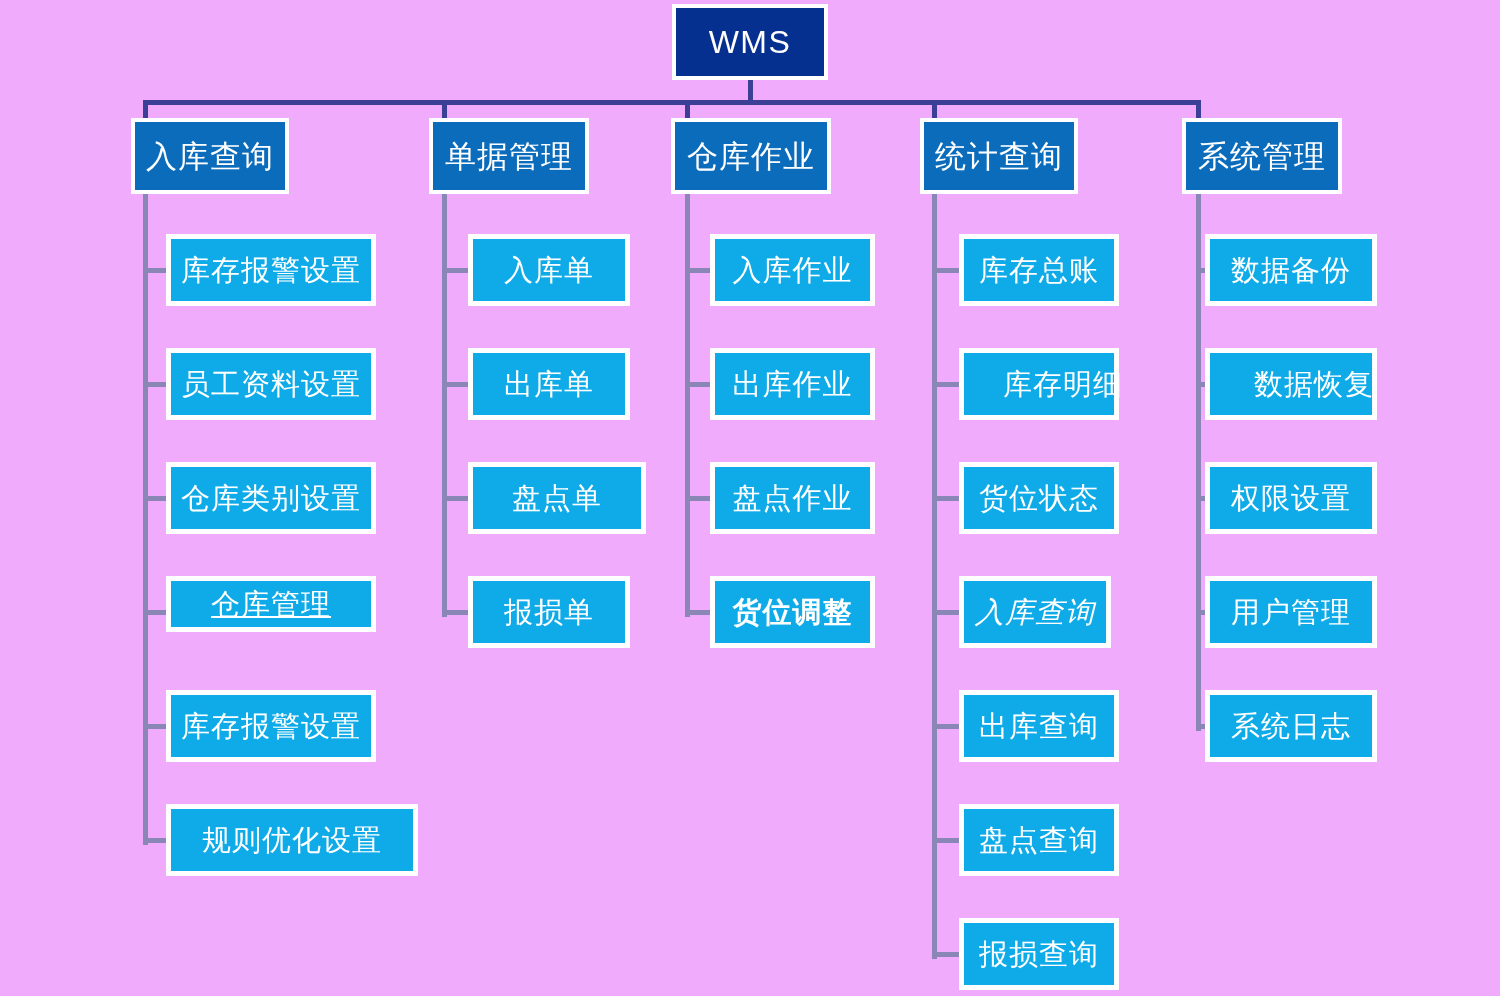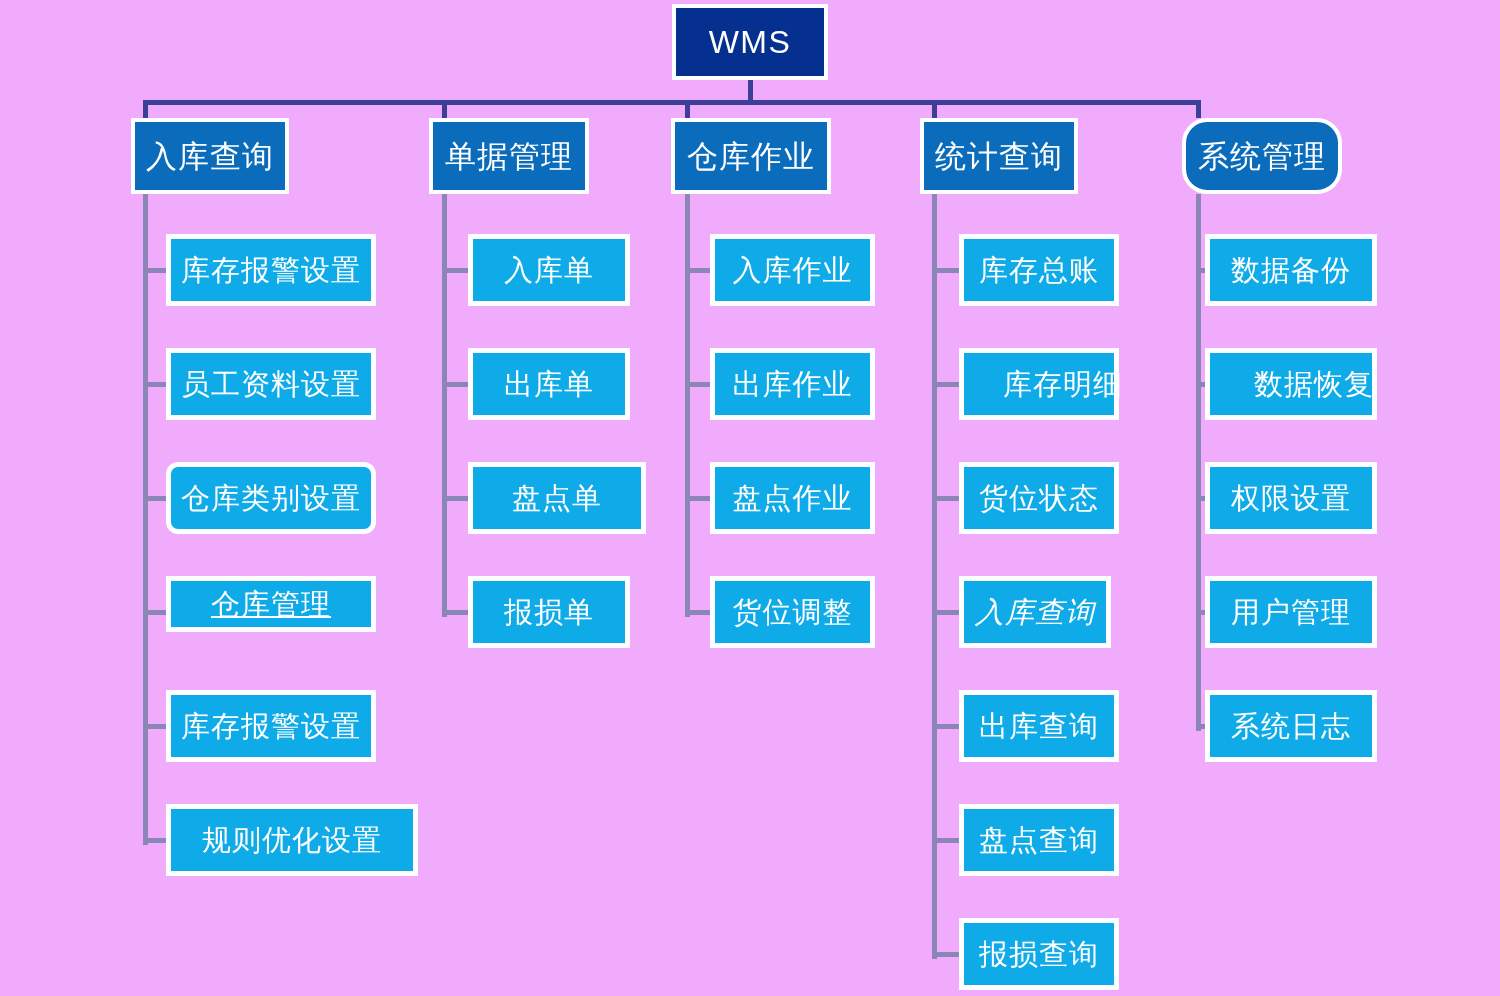--- a/index.html
+++ b/index.html
@@ -108,43 +108,43 @@
       <div class="conn sub" style="left: 1196px; top: 610px; width: 9px; height: 5px;"></div>
       <div class="conn sub" style="left: 1196px; top: 724px; width: 9px; height: 5px;"></div>
     </div>
 
   <div class="node root" id="root-node" style="left:672px; top:4px; width:156px; height:76px;">WMS</div>
 
   <div id="node-layer">
       <div class="node branch" style="left: 131px; top: 118px; width: 158px; height: 76px;">入库查询</div>
       <div class="node leaf" style="left: 166px; top: 234px; width: 210px; height: 72px;">库存报警设置</div>
       <div class="node leaf" style="left: 166px; top: 348px; width: 210px; height: 72px;">员工资料设置</div>
-      <div class="node leaf" style="left: 166px; top: 462px; width: 210px; height: 72px; border-radius: 12px;">仓库类别设置</div>
+      <div class="node leaf" style="left: 166px; top: 462px; width: 210px; height: 72px;">仓库类别设置</div>
       <div class="node leaf" style="left: 166px; top: 576px; width: 210px; height: 56px; text-decoration: underline;">仓库管理</div>
       <div class="node leaf" style="left: 166px; top: 690px; width: 210px; height: 72px;">库存报警设置</div>
       <div class="node leaf" style="left: 166px; top: 804px; width: 252px; height: 72px;">规则优化设置</div>
       <div class="node branch" style="left: 429px; top: 118px; width: 160px; height: 76px;">单据管理</div>
       <div class="node leaf" style="left: 468px; top: 234px; width: 162px; height: 72px;">入库单</div>
       <div class="node leaf" style="left: 468px; top: 348px; width: 162px; height: 72px;">出库单</div>
       <div class="node leaf" style="left: 468px; top: 462px; width: 178px; height: 72px;">盘点单</div>
       <div class="node leaf" style="left: 468px; top: 576px; width: 162px; height: 72px;">报损单</div>
       <div class="node branch" style="left: 671px; top: 118px; width: 160px; height: 76px;">仓库作业</div>
       <div class="node leaf" style="left: 710px; top: 234px; width: 165px; height: 72px;">入库作业</div>
       <div class="node leaf" style="left: 710px; top: 348px; width: 165px; height: 72px;">出库作业</div>
       <div class="node leaf" style="left: 710px; top: 462px; width: 165px; height: 72px;">盘点作业</div>
-      <div class="node leaf" style="left: 710px; top: 576px; width: 165px; height: 72px;">货位调整</div>
+      <div class="node leaf" style="left: 710px; top: 576px; width: 165px; height: 72px; font-weight: bold;">货位调整</div>
       <div class="node branch" style="left: 920px; top: 118px; width: 158px; height: 76px;">统计查询</div>
       <div class="node leaf" style="left: 959px; top: 234px; width: 160px; height: 72px;">库存总账</div>
       <div class="node leaf" style="left: 959px; top: 348px; width: 160px; height: 72px; padding-left: 48px;">库存明细</div>
       <div class="node leaf" style="left: 959px; top: 462px; width: 160px; height: 72px;">货位状态</div>
       <div class="node leaf" style="left: 959px; top: 576px; width: 152px; height: 72px; font-style: italic;">入库查询</div>
       <div class="node leaf" style="left: 959px; top: 690px; width: 160px; height: 72px;">出库查询</div>
       <div class="node leaf" style="left: 959px; top: 804px; width: 160px; height: 72px;">盘点查询</div>
       <div class="node leaf" style="left: 959px; top: 918px; width: 160px; height: 72px;">报损查询</div>
-      <div class="node branch" style="left: 1182px; top: 118px; width: 160px; height: 76px; border-radius: 25px;">系统管理</div>
+      <div class="node branch" style="left: 1182px; top: 118px; width: 160px; height: 76px;">系统管理</div>
       <div class="node leaf" style="left: 1205px; top: 234px; width: 172px; height: 72px;">数据备份</div>
       <div class="node leaf" style="left: 1205px; top: 348px; width: 172px; height: 72px; padding-left: 46px;">数据恢复</div>
       <div class="node leaf" style="left: 1205px; top: 462px; width: 172px; height: 72px;">权限设置</div>
       <div class="node leaf" style="left: 1205px; top: 576px; width: 172px; height: 72px;">用户管理</div>
       <div class="node leaf" style="left: 1205px; top: 690px; width: 172px; height: 72px;">系统日志</div>
     </div>
 
 </div>
 
 </body></html>

